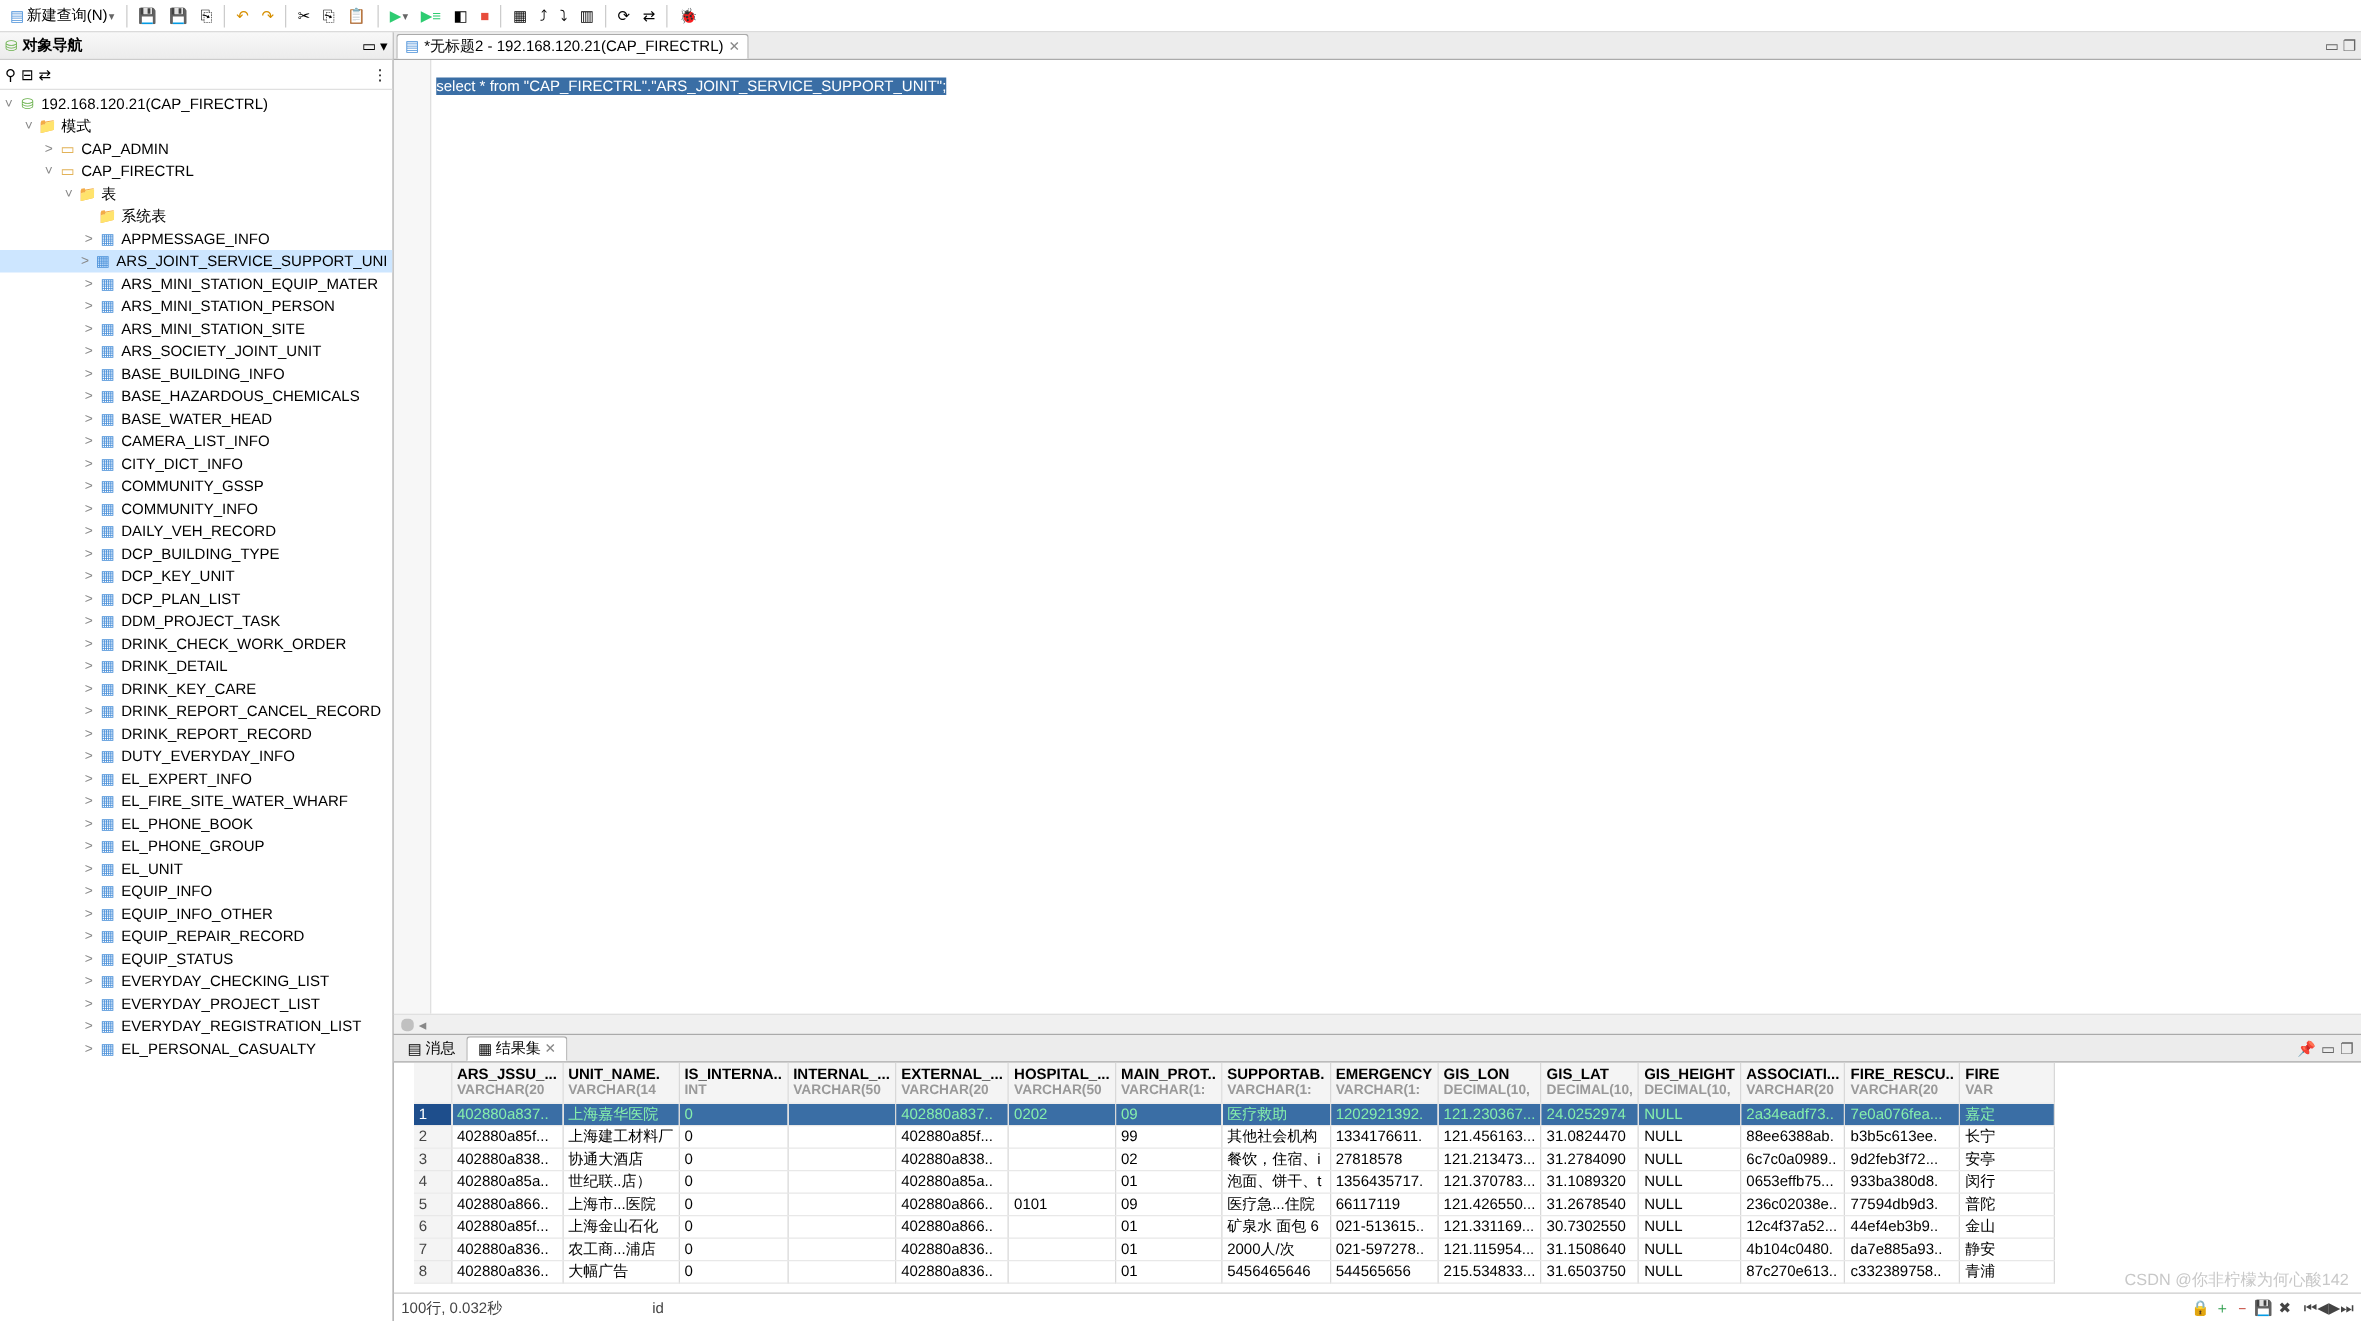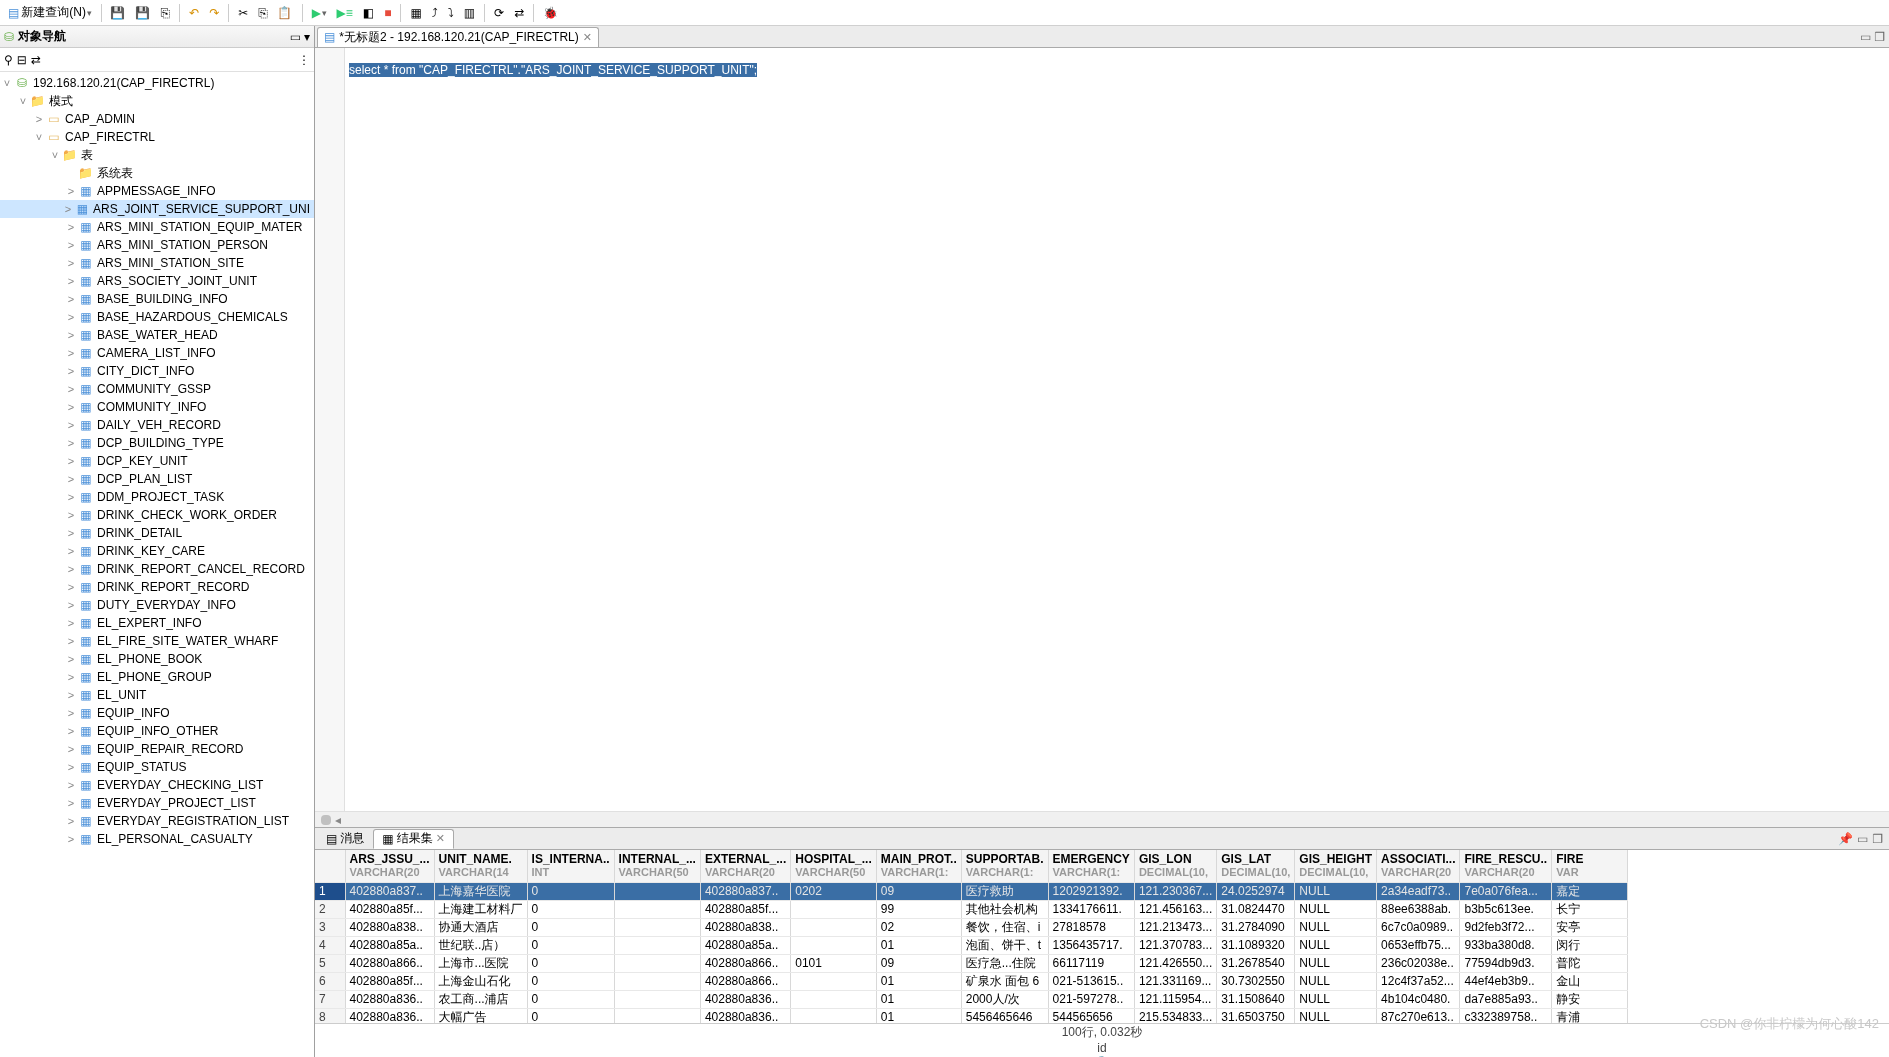--- a/index.html
+++ b/index.html
@@ -52,30 +52,30 @@
 
 
 .results { height: 230px; border-top: 1px solid #aaa; display: flex; flex-direction: column; }
 .res-tabs { display: flex; align-items: center; height: 22px; background: #ececec; border-bottom: 1px solid #aaa; padding-left: 2px; }
 .rtab { display: flex; align-items: center; height: 20px; padding: 0 8px; border: 1px solid transparent; gap: 3px; }
 .rtab.active { background: #fff; border: 1px solid #aaa; border-bottom: 1px solid #fff; border-radius: 3px 3px 0 0; }
 .rtab-close { color: #888; font-size: 11px; }
 .res-tabs-spacer { flex: 1; }
 .res-ctrls { display:flex; gap:4px; padding-right:6px; color:#666; }
 
-.grid { flex: 1; overflow: auto; }
+.grid { flex: 1; overflow: auto; margin-left: 16px; }
 .gtbl { border-collapse: collapse; font-size: 12px; }
 .gtbl th, .gtbl td { border-right: 1px solid #d8d8d8; border-bottom: 1px solid #e8e8e8; padding: 0 4px; height: 18px; text-align: left; white-space: nowrap; overflow: hidden; }
 .gtbl thead th { background: #f4f4f4; height: 32px; vertical-align: top; padding-top: 2px; }
 .gtbl thead .coltype { color: #999; font-size: 11px; display:block; }
 .rownum { width: 30px; text-align: center; background: #f4f4f4; color: #444; }
-.gtbl tbody tr.sel td { background: #3a6ea5; color: #e5e5e5; }
+.gtbl tbody tr.sel td { background: #3a6ea5; color: #86efac; }
 .gtbl tbody tr.sel .rownum { background: #1e4e8c; color: #fff; }
 
-.statusbar { height: 34px; border-top: 1px solid #ccc; display: flex; align-items: center; padding: 0 6px; color: #444; flex-direction: column; }
+.statusbar { height: 23px; border-top: 1px solid #ccc; display: flex; align-items: center; padding: 0 6px; color: #444; }
 .statusbar .spacer { flex: 1; }
 .watermark { position: absolute; right: 10px; bottom: 24px; color: #c8c8c8; font-size: 13px; pointer-events: none; }
 
 
 .i-sql { color:#4a90d9; } .i-db { color:#6ab04c; } .i-folder { color:#e2b258; }
 .i-tbl { color:#4a90d9; } .i-play { color:#2ecc71; } .i-stop { color:#e74c3c; }
 .i-save { color:#4a76c9; } .i-undo { color:#d68f00; }
 </style>
 </head>
 <body>

